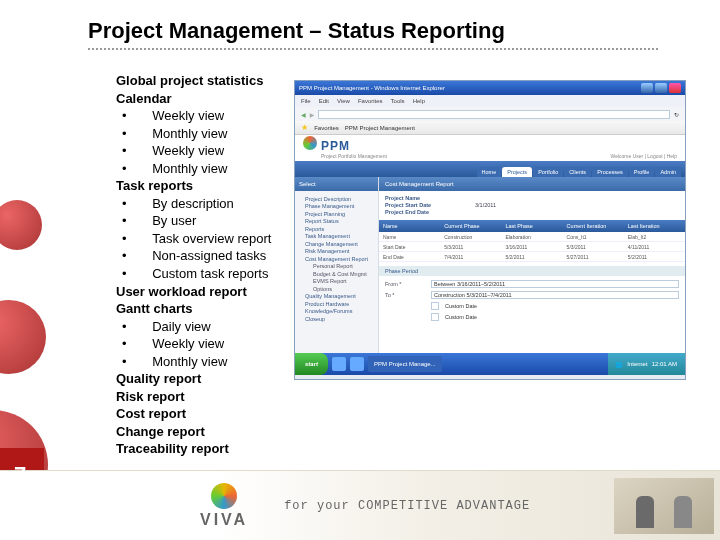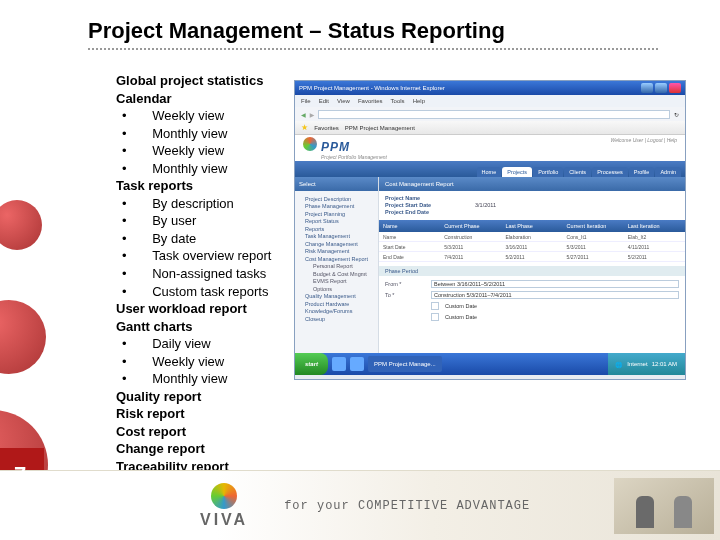--- a/index.html
+++ b/index.html
@@ -21,21 +21,21 @@
   .shot-titlebar { height: 14px; background: linear-gradient(to bottom, #3b77d8, #1a4aa8); display: flex; align-items: center; padding: 0 4px; color: #fff; justify-content: space-between; }
   .shot-titlebar .wbtns { display: flex; gap: 2px; }
   .shot-titlebar .wbtn { width: 12px; height: 10px; background: linear-gradient(to bottom,#f5a,#d33); border-radius: 2px; }
   .shot-titlebar .wbtn.b { background: linear-gradient(to bottom,#9cf,#36a); }
   .shot-menubar { height: 12px; background: #eef2f8; display: flex; gap: 8px; padding: 0 6px; align-items: center; color: #444; }
   .shot-addr { height: 14px; background: #f2f4f8; display: flex; align-items: center; padding: 0 6px; gap: 4px; }
   .shot-addr .fld { flex: 1; height: 9px; background: #fff; border: 1px solid #bcd; }
   .shot-tool { height: 14px; background: linear-gradient(to bottom,#f8f8f8,#e8e8e8); display: flex; align-items: center; gap: 6px; padding: 0 6px; border-bottom: 1px solid #ccc; }
   .shot-tool .star { color: #f5c518; font-size: 8px; }
   .shot-body { height: 218px; background: #fff; display: flex; flex-direction: column; }
-  .shot-brand { height: 26px; display: flex; align-items: flex-start; justify-content: space-between; padding: 2px 8px; font-style: italic; }
+  .shot-brand { height: 26px; display: flex; align-items: flex-end; justify-content: space-between; padding: 2px 8px; }
   .shot-brand .lg { display: flex; align-items: baseline; gap: 4px; }
   .shot-brand .lg .swirl { width: 14px; height: 14px; border-radius: 50%; background: conic-gradient(#e63,#39c,#6c3,#e63); }
   .shot-brand .lg .nm { font-size: 12px; font-weight: bold; color: #2a5a9a; letter-spacing: 1px; }
   .shot-brand .lg .sub { font-size: 5px; color: #888; }
   .shot-brand .wl { font-size: 5px; color: #888; }
   .shot-tabs { height: 16px; background: linear-gradient(to bottom,#4a7bc4,#2a5a9a); display: flex; justify-content: flex-end; gap: 1px; padding-right: 4px; align-items: flex-end; }
   .shot-tabs .tab { background: #3a6ab0; color: #fff; padding: 2px 5px; border-radius: 3px 3px 0 0; font-size: 5.5px; }
   .shot-tabs .tab.active { background: #fff; color: #2a5a9a; }
   .shot-main { flex: 1; display: flex; }
   .shot-nav { width: 84px; background: #f2f4f8; border-right: 1px solid #d5dce5; padding: 4px; font-size: 5.5px; color: #3a5a8a; display: flex; flex-direction: column; gap: 1.5px; }
@@ -90,21 +90,20 @@
   <div class="content">
     <div class="bold">Global project statistics</div>
     <div class="bold">Calendar</div>
     <div class="bullet"><span class="indent">Weekly view</span></div>
     <div class="bullet"><span class="indent">Monthly view</span></div>
     <div class="bullet"><span class="indent">Weekly view</span></div>
     <div class="bullet"><span class="indent">Monthly view</span></div>
     <div class="bold">Task reports</div>
     <div class="bullet"><span class="indent">By description</span></div>
     <div class="bullet"><span class="indent">By user</span></div>
-    <div class="bullet"><span class="indent">By date</span></div>
     <div class="bullet"><span class="indent">Task overview report</span></div>
     <div class="bullet"><span class="indent">Non-assigned tasks</span></div>
     <div class="bullet"><span class="indent">Custom task reports</span></div>
     <div class="bold">User workload report</div>
     <div class="bold">Gantt charts</div>
     <div class="bullet"><span class="indent">Daily view</span></div>
     <div class="bullet"><span class="indent">Weekly view</span></div>
     <div class="bullet"><span class="indent">Monthly view</span></div>
     <div class="bold">Quality report</div>
     <div class="bold">Risk report</div>

